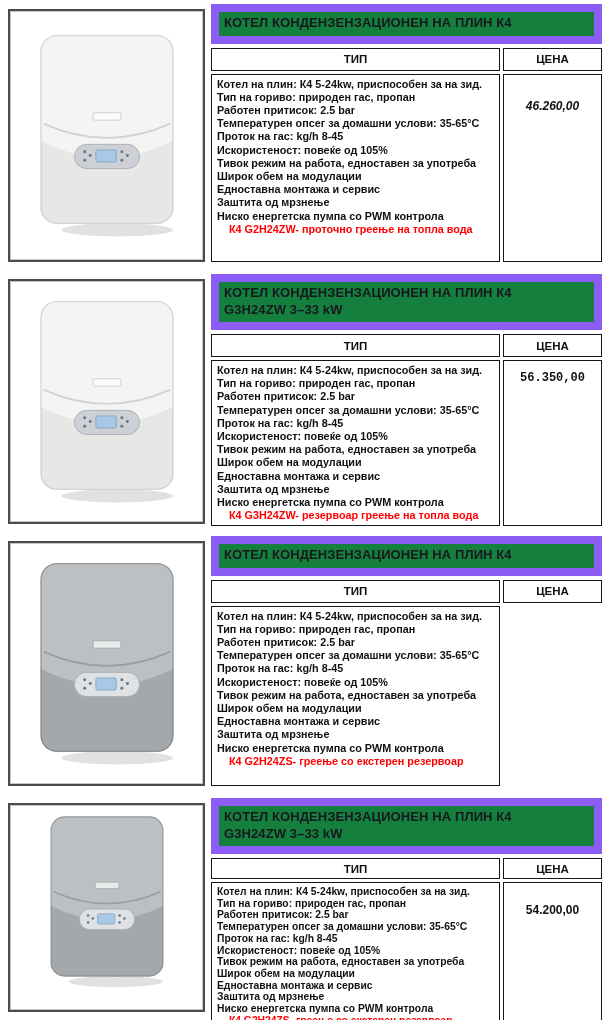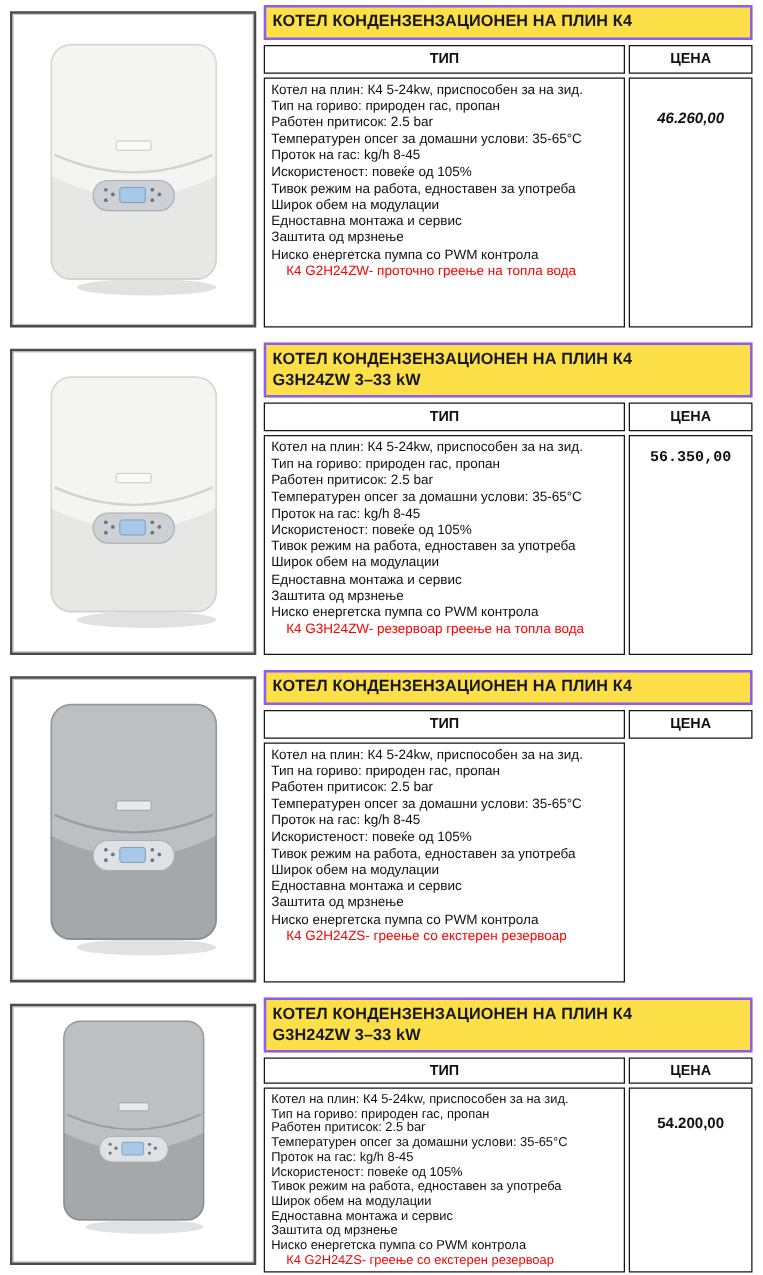--- a/index.html
+++ b/index.html
@@ -49,22 +49,22 @@
   
   .image-cell[data-variant="silver"] .b-body  { fill: #bcc0c2; stroke: #94989b; }
   .image-cell[data-variant="silver"] .b-seam  { stroke: #9a9ea1; }
   .image-cell[data-variant="silver"] .b-shade { opacity: .12; }
   .image-cell[data-variant="silver"] .b-label { fill: #e8eaeb; stroke: #9a9ea1; }
   .image-cell[data-variant="silver"] .b-panel { fill: #dfe2e5; }
 
   
   .right-col { flex: 1; display: flex; flex-direction: column; }
   .title-bar {
-    border: 2px solid #8b5cf6;
-    background: #fde047;
+    border: 8px solid #8b5cf6;
+    background: #15803d;
     font-weight: bold;
     font-size: 13px;
     line-height: 16.5px;
     color: #17171f;
     padding: 3px 5px 4px 5px;
     letter-spacing: .1px;
   }
   .sub-table {
     flex: 1;
     margin-top: 4px;
@@ -79,21 +79,21 @@
     display: flex;
     align-items: center;
     justify-content: center;
     font-weight: bold;
     font-size: 11.5px;
     color: #101010;
   }
   .specs { padding: 3px 5px; }
   .spec-line {
     font-size: 10.8px;
-    font-weight: normal;
+    font-weight: bold;
     line-height: 13.2px;
     color: #101010;
     white-space: nowrap;
   }
   .section--4 .spec-line { font-size: 10.3px; line-height: 11.7px; }
   .spec-line.highlight { color: #ff0000; padding-left: 12px; }
   .price {
     display: flex;
     justify-content: center;
     align-items: flex-start;

